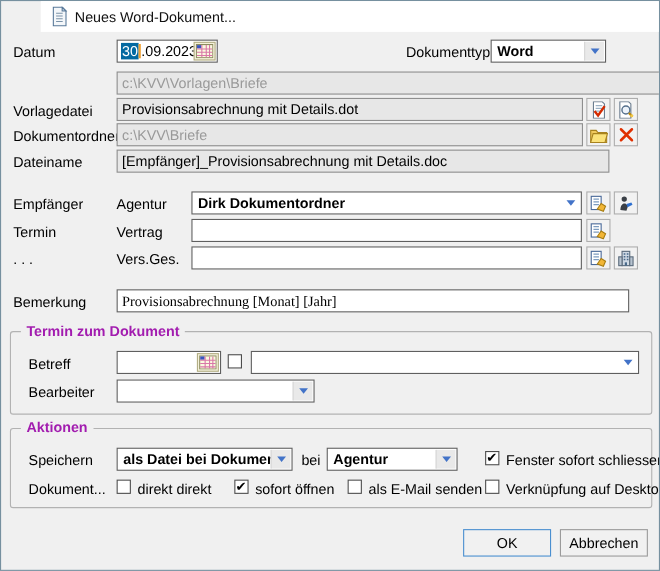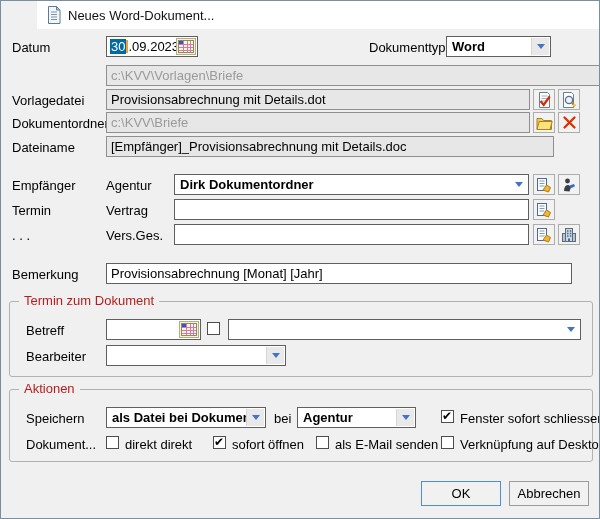--- a/index.html
+++ b/index.html
@@ -12,41 +12,41 @@
   .titlebar{position:absolute;left:0;top:0;width:598px;height:28px;background:#ffffff;margin-left:36px;}
   .title-text{position:absolute;left:31px;top:7px;font-size:13px;color:#111;white-space:nowrap;}
   .close{position:absolute;right:13px;top:5px;font-size:15px;color:#222;line-height:16px;cursor:default;}
   .title-icon{position:absolute;left:9px;top:5px;}
 
   .lbl{position:absolute;white-space:nowrap;color:#000;}
   .field{position:absolute;height:21px;box-sizing:border-box;border:1px solid #8f8f8f;
          background:#e7e7e7;line-height:19px;padding:0 4px;overflow:hidden;white-space:nowrap;}
   .field.dis{color:#9a9a9a;}
   .tinput{position:absolute;height:21px;box-sizing:border-box;border:1px solid #5f5f5f;background:#fff;
-          font-family:Liberation Sans, sans-serif;font-size:13px;padding:0 4px;margin:0;}
+          font-family:Liberation Serif, serif;font-size:13px;padding:0 4px;margin:0;}
   .combo{position:absolute;height:21px;box-sizing:border-box;border:1px solid #5f5f5f;background:#fff;}
   .combo .txt{position:absolute;left:5px;top:2px;white-space:nowrap;font-weight:bold;}
   .combo .zone{position:absolute;right:1px;top:1px;bottom:1px;width:17px;display:flex;align-items:center;justify-content:center;}
   .combo.gray .zone{background:#e9e9e9;border-left:1px solid #d6d6d6;}
   .arr{width:0;height:0;border-left:4px solid transparent;border-right:4px solid transparent;border-top:5px solid #4273c8;}
 
   .datefield{position:absolute;height:21px;box-sizing:border-box;border:1px solid #5f5f5f;background:#fff;line-height:19px;padding:0 3px;}
   .cal-btn{position:absolute;right:1px;top:1px;width:20px;height:17px;border:1px solid #b3ae86;background:#f4f1da;
            display:flex;align-items:center;justify-content:center;padding:0;cursor:default;}
   .sel{background:#0369a1;color:#fff;padding:0 1px;}
   .caret{display:inline-block;width:2px;height:13px;background:#f0a030;vertical-align:-2px;}
 
   .sbtn{position:absolute;width:22px;height:21px;box-sizing:border-box;border:1px solid #adadad;background:#f2f2f2;
         display:flex;align-items:center;justify-content:center;padding:0;cursor:default;}
 
   .checkbox{position:absolute;width:13px;height:13px;box-sizing:border-box;border:1px solid #4d4d4d;background:#fff;}
   .checkbox.checked::after{content:"✔";position:absolute;left:0px;top:-2px;font-size:12px;font-weight:bold;color:#000;}
 
   .group{position:absolute;border:1px solid #b2b2b2;border-radius:3px;}
-  .gtitle{position:absolute;font-weight:normal;color:#b91c1c;background:#f0f0f0;padding:0 5px;white-space:nowrap;}
+  .gtitle{position:absolute;font-weight:bold;color:#a21caf;background:#f0f0f0;padding:0 5px;white-space:nowrap;}
 
   .btn{position:absolute;height:25px;box-sizing:border-box;background:#f1f1f1;font-family:inherit;font-size:13px;
        display:flex;align-items:center;justify-content:center;cursor:default;}
   .btn.primary{border:1px solid #4a8fd0;}
   .btn.secondary{border:1px solid #9b9b9b;}
 </style>
 </head>
 <body>
 
 <div class="dlg">

